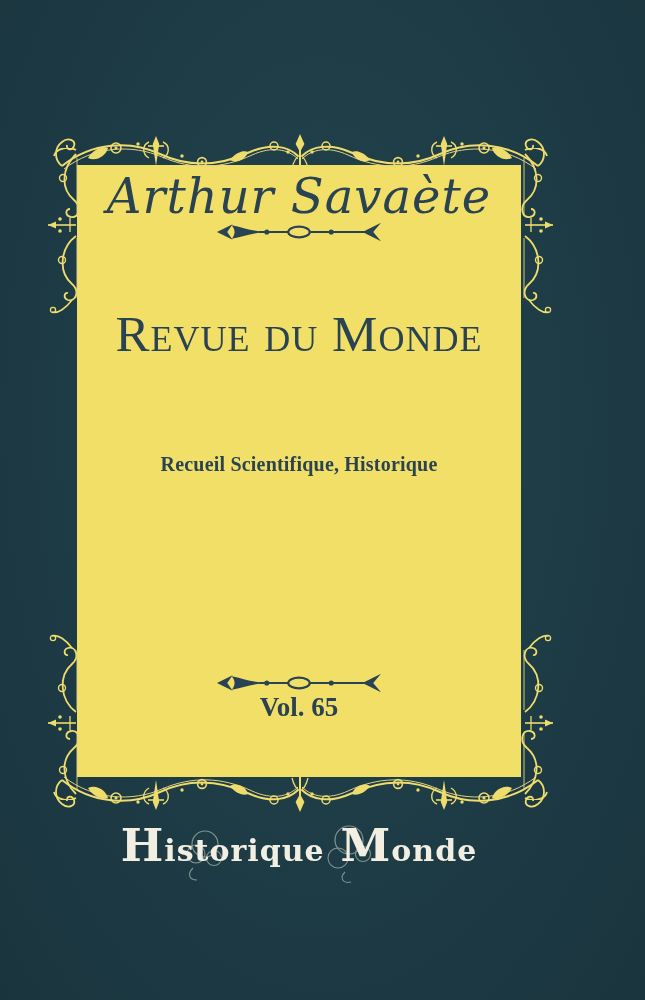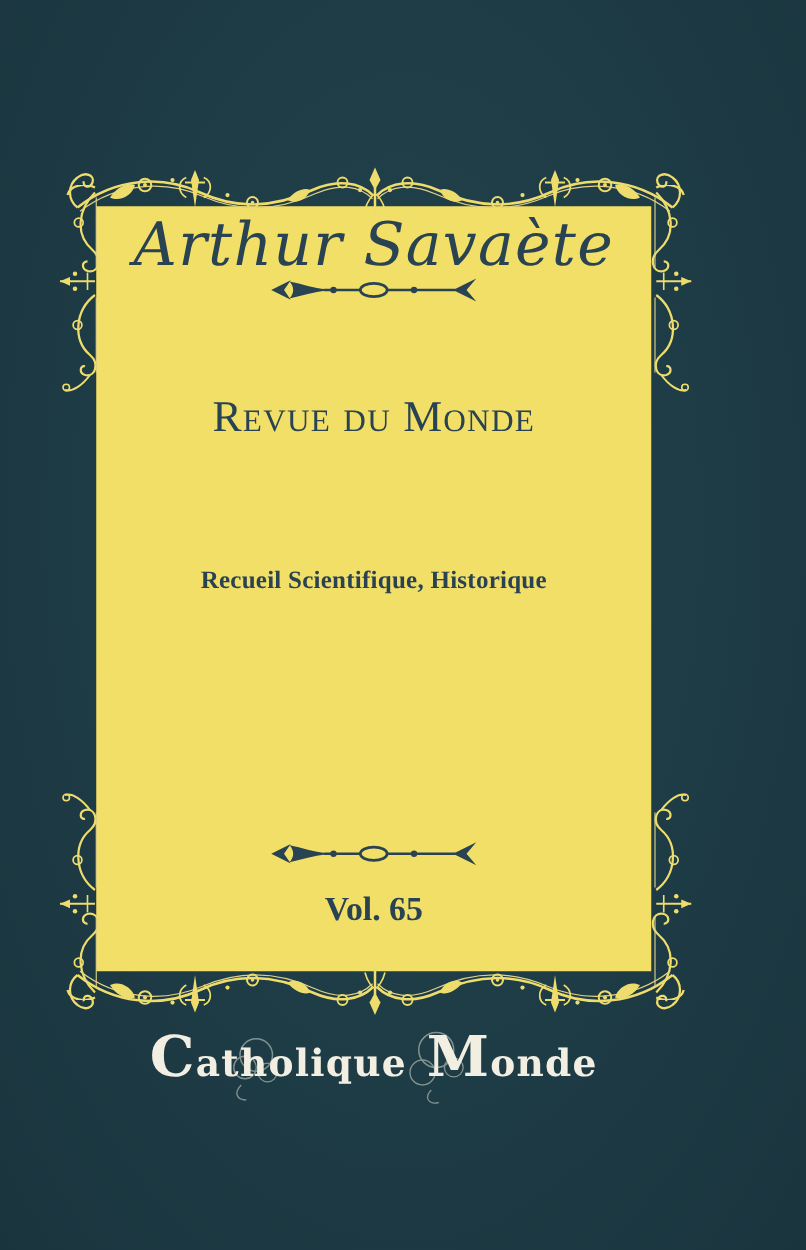--- a/index.html
+++ b/index.html
@@ -22,23 +22,23 @@
   .strip-rt{left:521px;top:148px;transform:scaleX(-1);}
   .strip-lb{left:46px;top:628px;transform:scaleY(-1);}
   .strip-rb{left:521px;top:628px;transform:scale(-1,-1);}
   .content{position:absolute;left:77px;top:0;width:444px;height:1000px;text-align:center;color:var(--ink);}
   .content > div{position:absolute;left:0;width:100%;}
   .author{top:169px;font-family:"DejaVu Serif", serif;font-style:italic;font-size:48px;line-height:1.15;letter-spacing:1px;}
   .divider{color:var(--ink);}
   .divider svg{display:block;margin:0 auto;}
   .divider-1{top:220px;}
   .divider-2{top:671px;}
-  .title{top:303px;font-size:35px;line-height:62px;font-variant:small-caps;letter-spacing:1px;}
+  .title{top:303px;font-size:51px;line-height:62px;font-variant:small-caps;letter-spacing:1px;}
   .subtitle{top:449px;font-size:20px;line-height:30px;font-weight:bold;letter-spacing:.2px;}
-  .volume{top:712px;font-size:27px;line-height:30px;font-weight:bold;}
+  .volume{top:692px;font-size:27px;line-height:30px;font-weight:bold;}
   .logo{position:absolute;left:77px;top:818px;width:444px;height:72px;text-align:center;}
   .logo-flourishes{position:absolute;left:0;top:0;width:444px;height:72px;color:var(--logo-flourish);}
   .logo-text{position:relative;z-index:1;margin-top:8px;font-family:"DejaVu Serif", serif;
     font-weight:bold;font-size:30px;line-height:40px;color:var(--logo-text);letter-spacing:1px;}
   .logo-word{display:inline-block;}
   .logo-word::first-letter{font-size:1.5em;}
   .logo-gap{display:inline-block;width:16px;}
 </style>
 </head>
 <body>
@@ -222,16 +222,16 @@
     <svg class="logo-flourishes" viewBox="0 0 444 72" fill="none">
       <circle cx="128" cy="26" r="13" stroke="currentColor" stroke-width="1.2"></circle>
       <circle cx="119" cy="36" r="9" stroke="currentColor" stroke-width="1.1"></circle>
       <circle cx="137" cy="40" r="7.5" stroke="currentColor" stroke-width="1.1"></circle>
       <path d="M116,50 C110,56 112,62 120,62" stroke="currentColor" stroke-width="1.1"></path>
       <circle cx="272" cy="22" r="14" stroke="currentColor" stroke-width="1.2"></circle>
       <circle cx="261" cy="40" r="10" stroke="currentColor" stroke-width="1.1"></circle>
       <circle cx="286" cy="36" r="7.5" stroke="currentColor" stroke-width="1.1"></circle>
       <path d="M268,54 C262,60 266,66 274,64" stroke="currentColor" stroke-width="1.1"></path>
     </svg>
-    <div class="logo-text"><span class="logo-word">Catholique</span><span class="logo-gap"></span><span class="logo-word">Monde</span></div>
+    <div class="logo-text"><span class="logo-word">Historique</span><span class="logo-gap"></span><span class="logo-word">Monde</span></div>
   </div>
 
 </div>
 
 </body></html>

